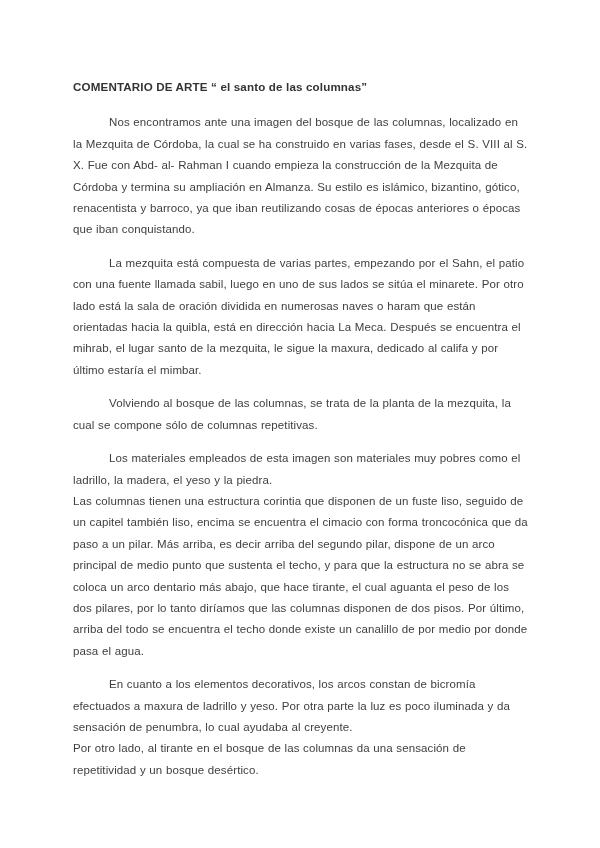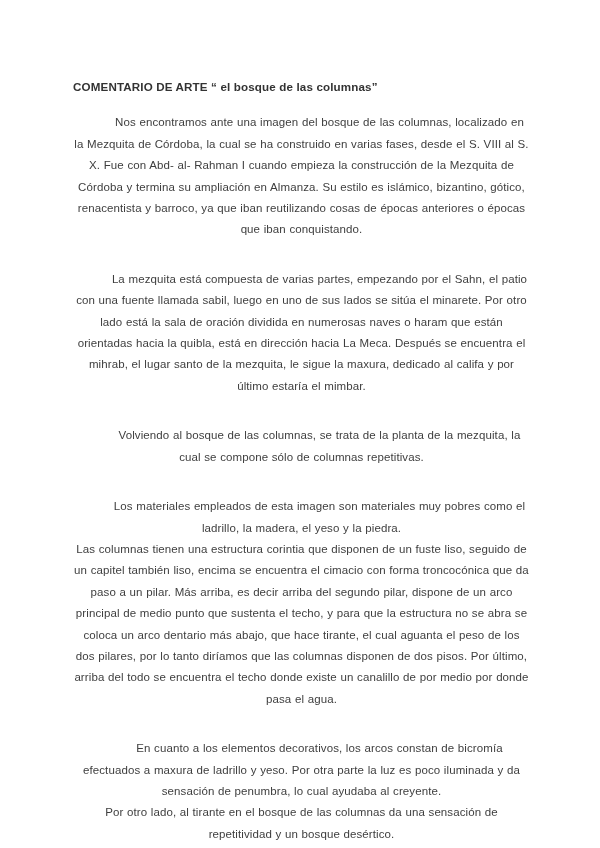--- a/index.html
+++ b/index.html
@@ -26,31 +26,31 @@
   }
   .doc-title {
     font-size: 11.6px;
     font-weight: 700;
     color: #333333;
     margin: 0 0 15px 0;
     letter-spacing: 0.15px;
   }
   p.para {
     margin: 0;
-    text-align: center;
+    text-align: left;
     word-spacing: 0.3px;
   }
   p.para.indent { text-indent: 36px; }
-  p.para.gap { margin-top: 28px; }
+  p.para.gap { margin-top: 12px; }
 </style>
 </head>
 <body>
 
 <div class="page">
-  <h1 class="doc-title">COMENTARIO DE ARTE “ el bosque de las columnas”</h1>
+  <h1 class="doc-title">COMENTARIO DE ARTE “ el santo de las columnas”</h1>
   <div>
       <p class="para indent">Nos encontramos ante una imagen del bosque de las columnas, localizado en la Mezquita de Córdoba, la cual se ha construido en varias fases, desde el S. VIII al S. X. Fue con Abd- al- Rahman I cuando empieza la construcción de la Mezquita de Córdoba y termina su ampliación en Almanza. Su estilo es islámico, bizantino, gótico, renacentista y barroco, ya que iban reutilizando cosas de épocas anteriores o épocas que iban conquistando.</p>
       <p class="para indent gap">La mezquita está compuesta de varias partes, empezando por el Sahn, el patio con una fuente llamada sabil, luego en uno de sus lados se sitúa el minarete. Por otro lado está la sala de oración dividida en numerosas naves o haram que están orientadas hacia la quibla, está en dirección hacia La Meca. Después se encuentra el mihrab, el lugar santo de la mezquita, le sigue la maxura, dedicado al califa y por último estaría el mimbar.</p>
       <p class="para indent gap">Volviendo al bosque de las columnas, se trata de la planta de la mezquita, la cual se compone sólo de columnas repetitivas.</p>
       <p class="para indent gap">Los materiales empleados de esta imagen son materiales muy pobres como el ladrillo, la madera, el yeso y la piedra.</p>
       <p class="para">Las columnas tienen una estructura corintia que disponen de un fuste liso, seguido de un capitel también liso, encima se encuentra el cimacio con forma troncocónica que da paso a un pilar. Más arriba, es decir arriba del segundo pilar, dispone de un arco principal de medio punto que sustenta el techo, y para que la estructura no se abra se coloca un arco dentario más abajo, que hace tirante, el cual aguanta el peso de los dos pilares, por lo tanto diríamos que las columnas disponen de dos pisos. Por último, arriba del todo se encuentra el techo donde existe un canalillo de por medio por donde pasa el agua.</p>
       <p class="para indent gap">En cuanto a los elementos decorativos, los arcos constan de bicromía efectuados a maxura de ladrillo y yeso. Por otra parte la luz es poco iluminada y da sensación de penumbra, lo cual ayudaba al creyente.</p>
       <p class="para">Por otro lado, al tirante en el bosque de las columnas da una sensación de repetitividad y un bosque desértico.</p>
     </div>
 </div>

